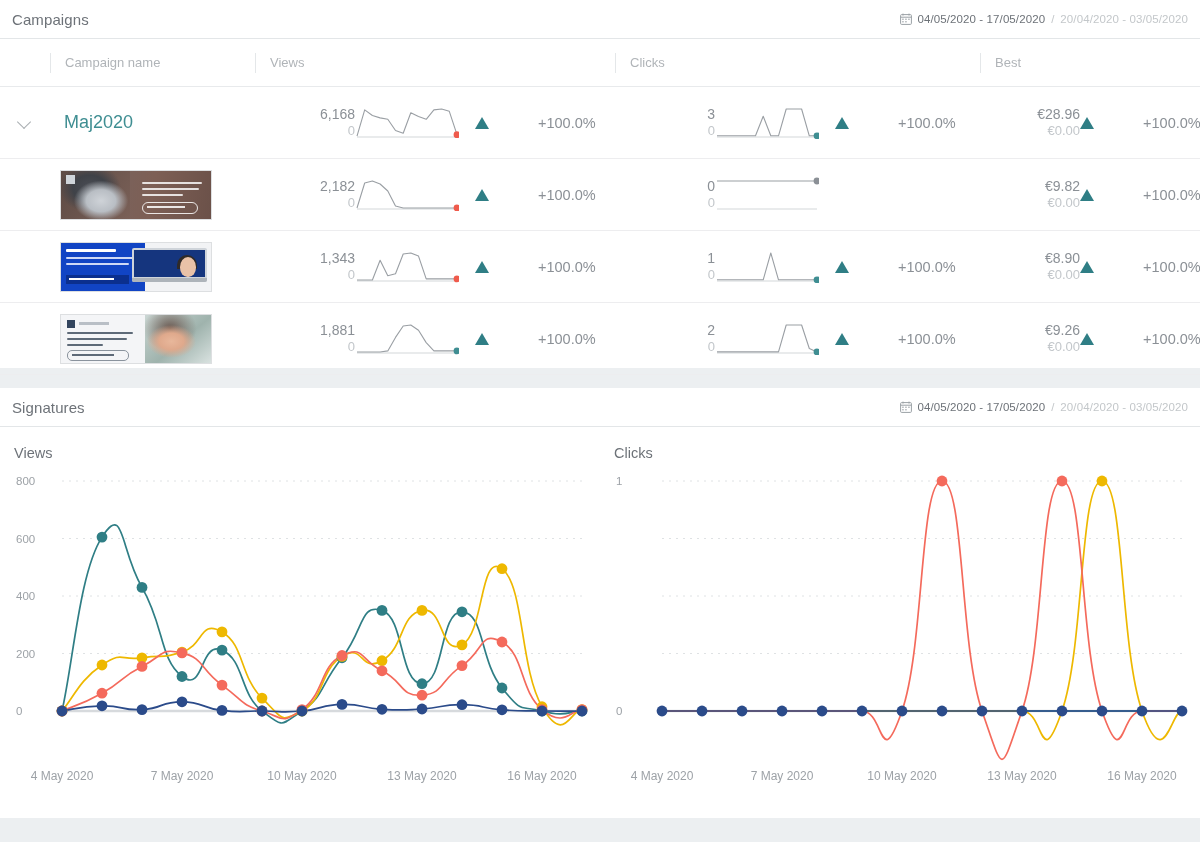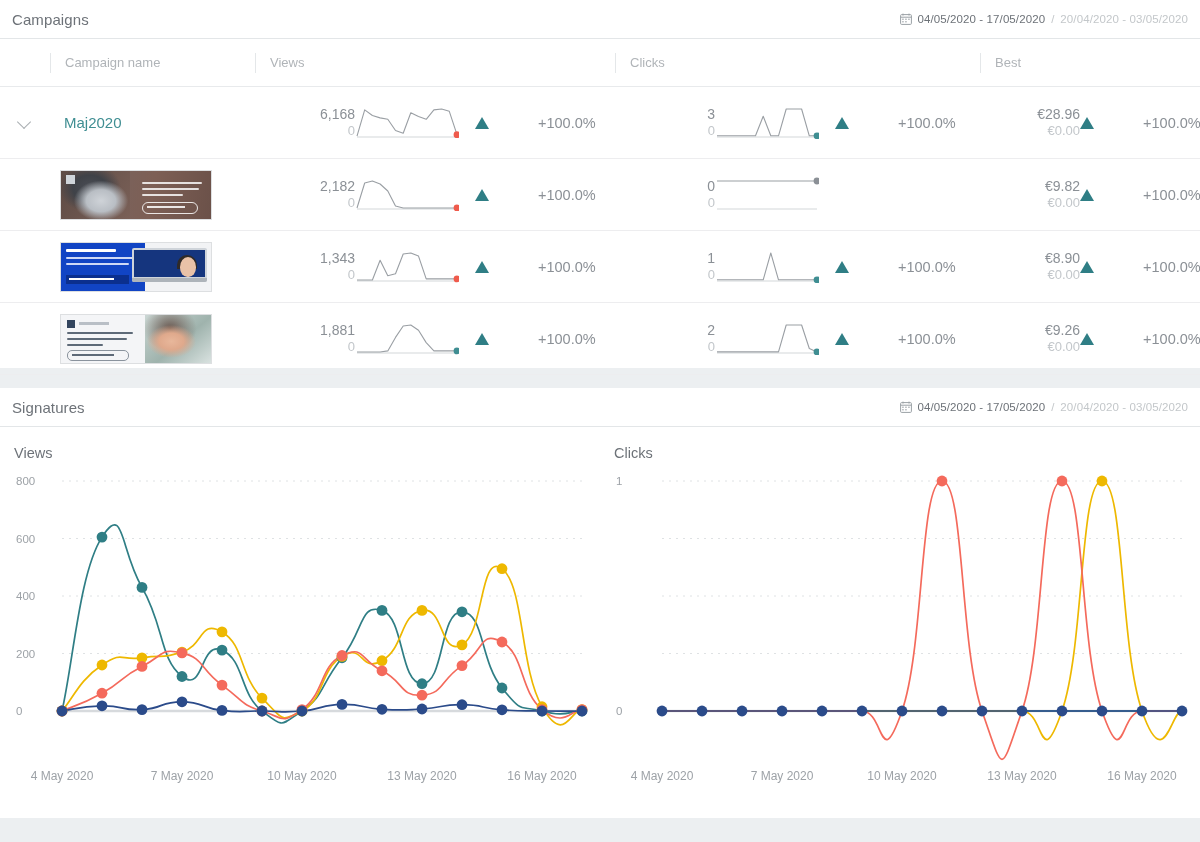--- a/index.html
+++ b/index.html
@@ -63,21 +63,21 @@
   .tbl tbody tr:last-child td{border-bottom:1px solid #ededef;}
 
   .caret-cell{text-align:center;}
   .caret{display:inline-block;width:18px;height:18px;position:relative;cursor:pointer;}
   .caret:before{
     content:"";position:absolute;left:3px;top:5px;
     width:9px;height:9px;border-right:1.4px solid #a9aeb2;border-bottom:1.4px solid #a9aeb2;
     transform:rotate(45deg);
   }
   .camp-link{
-    color:#3f8e92;font-size:15px;text-decoration:none;cursor:pointer;padding-left:14px;display:inline-block;
+    color:#3f8e92;font-size:18px;text-decoration:none;cursor:pointer;padding-left:14px;display:inline-block;
   }
   .thumb-wrap{padding-left:10px;}
   .thumb{
     width:150px;height:48px;border:1px solid #dddfe1;
     position:relative;overflow:hidden;display:block;
   }
   
   .bn1{background:linear-gradient(100deg,#6d5852 0%,#7a625b 38%,#7d5f55 60%,#6b5149 100%);}
   .bn1 .ph{position:absolute;left:0;top:0;width:46%;height:100%;
     background:

